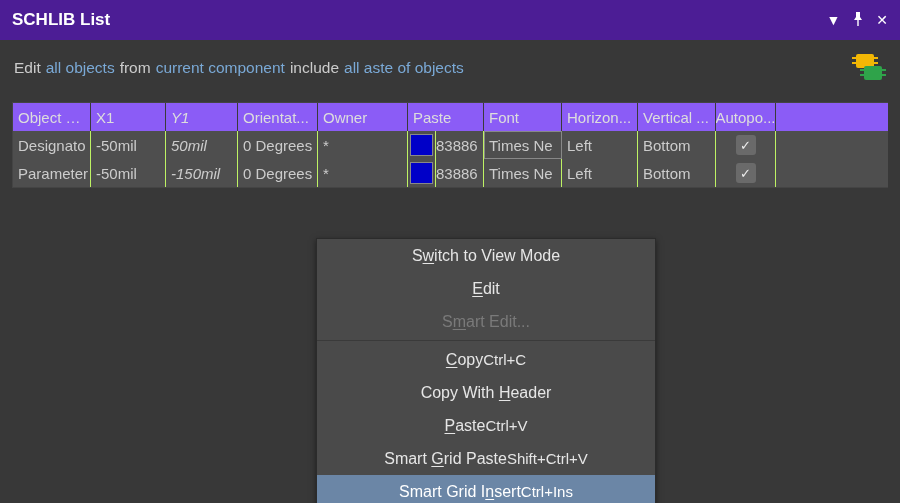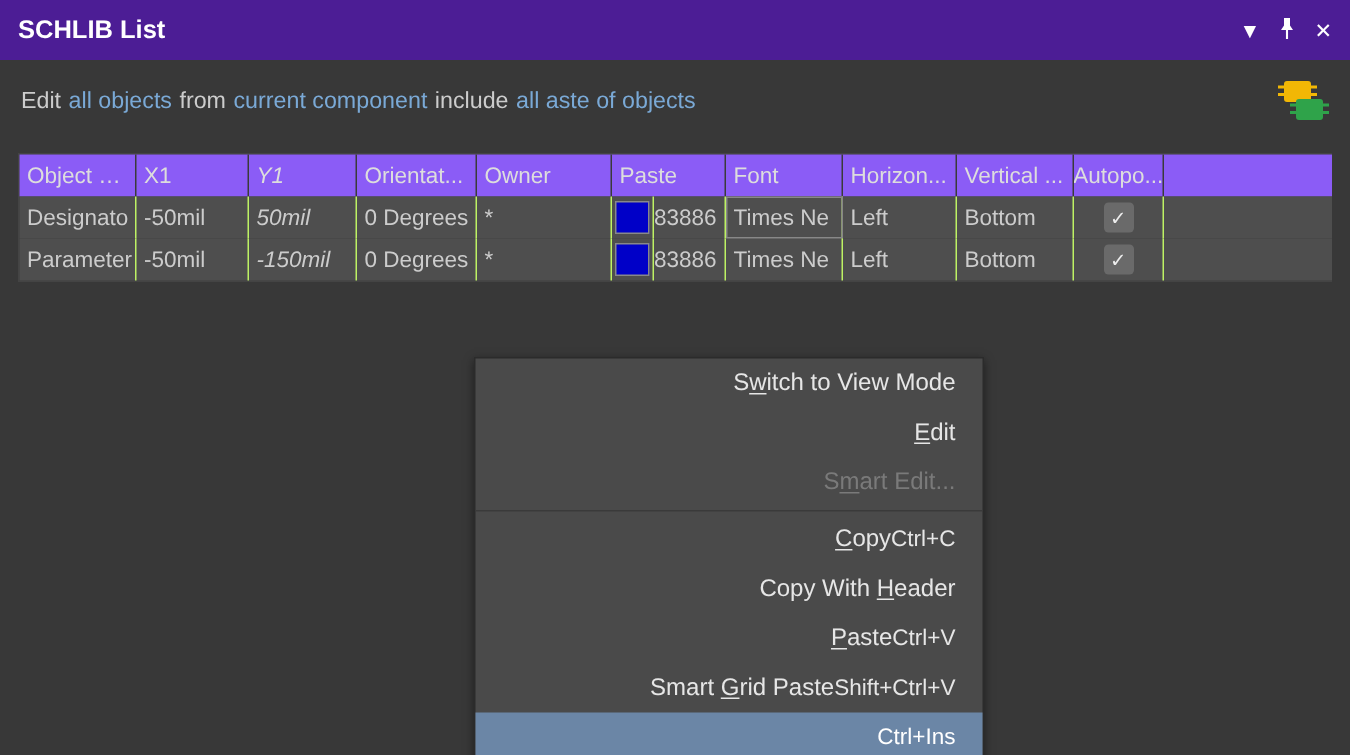--- a/index.html
+++ b/index.html
@@ -102,21 +102,21 @@
     position: absolute;
     left: 316px;
     top: 238px;
     width: 340px;
     background: #4a4a4a;
     border: 1px solid #2b2b2b;
     box-shadow: 0 2px 6px rgba(0,0,0,0.5);
   }
   .menu-item {
     display: flex;
-    justify-content: flex-end;
+    justify-content: center;
     align-items: center;
     padding: 6px 18px;
     font-size: 16px;
     color: #e6e6e6;
     height: 33px;
   }
   .menu-item.disabled { color: #7a7a7a; }
   .menu-item.highlight { background: #6b86a6; color: #fff; }
   .menu-sep { height: 1px; background: #3a3a3a; margin: 2px 0; }
   .accel { color: inherit; font-size: 15px; }
@@ -238,15 +238,16 @@
     </div>
     <div class="menu-item">
       <span><span class="mnemonic">P</span>aste</span>
       <span class="accel">Ctrl+V</span>
     </div>
     <div class="menu-item">
       <span>Smart <span class="mnemonic">G</span>rid Paste</span>
       <span class="accel">Shift+Ctrl+V</span>
     </div>
     <div class="menu-item highlight">
+      <span>Smart Grid I<span class="mnemonic">n</span>sert</span>
       <span class="accel">Ctrl+Ins</span>
     </div>
   </div>
 
 </body></html>

